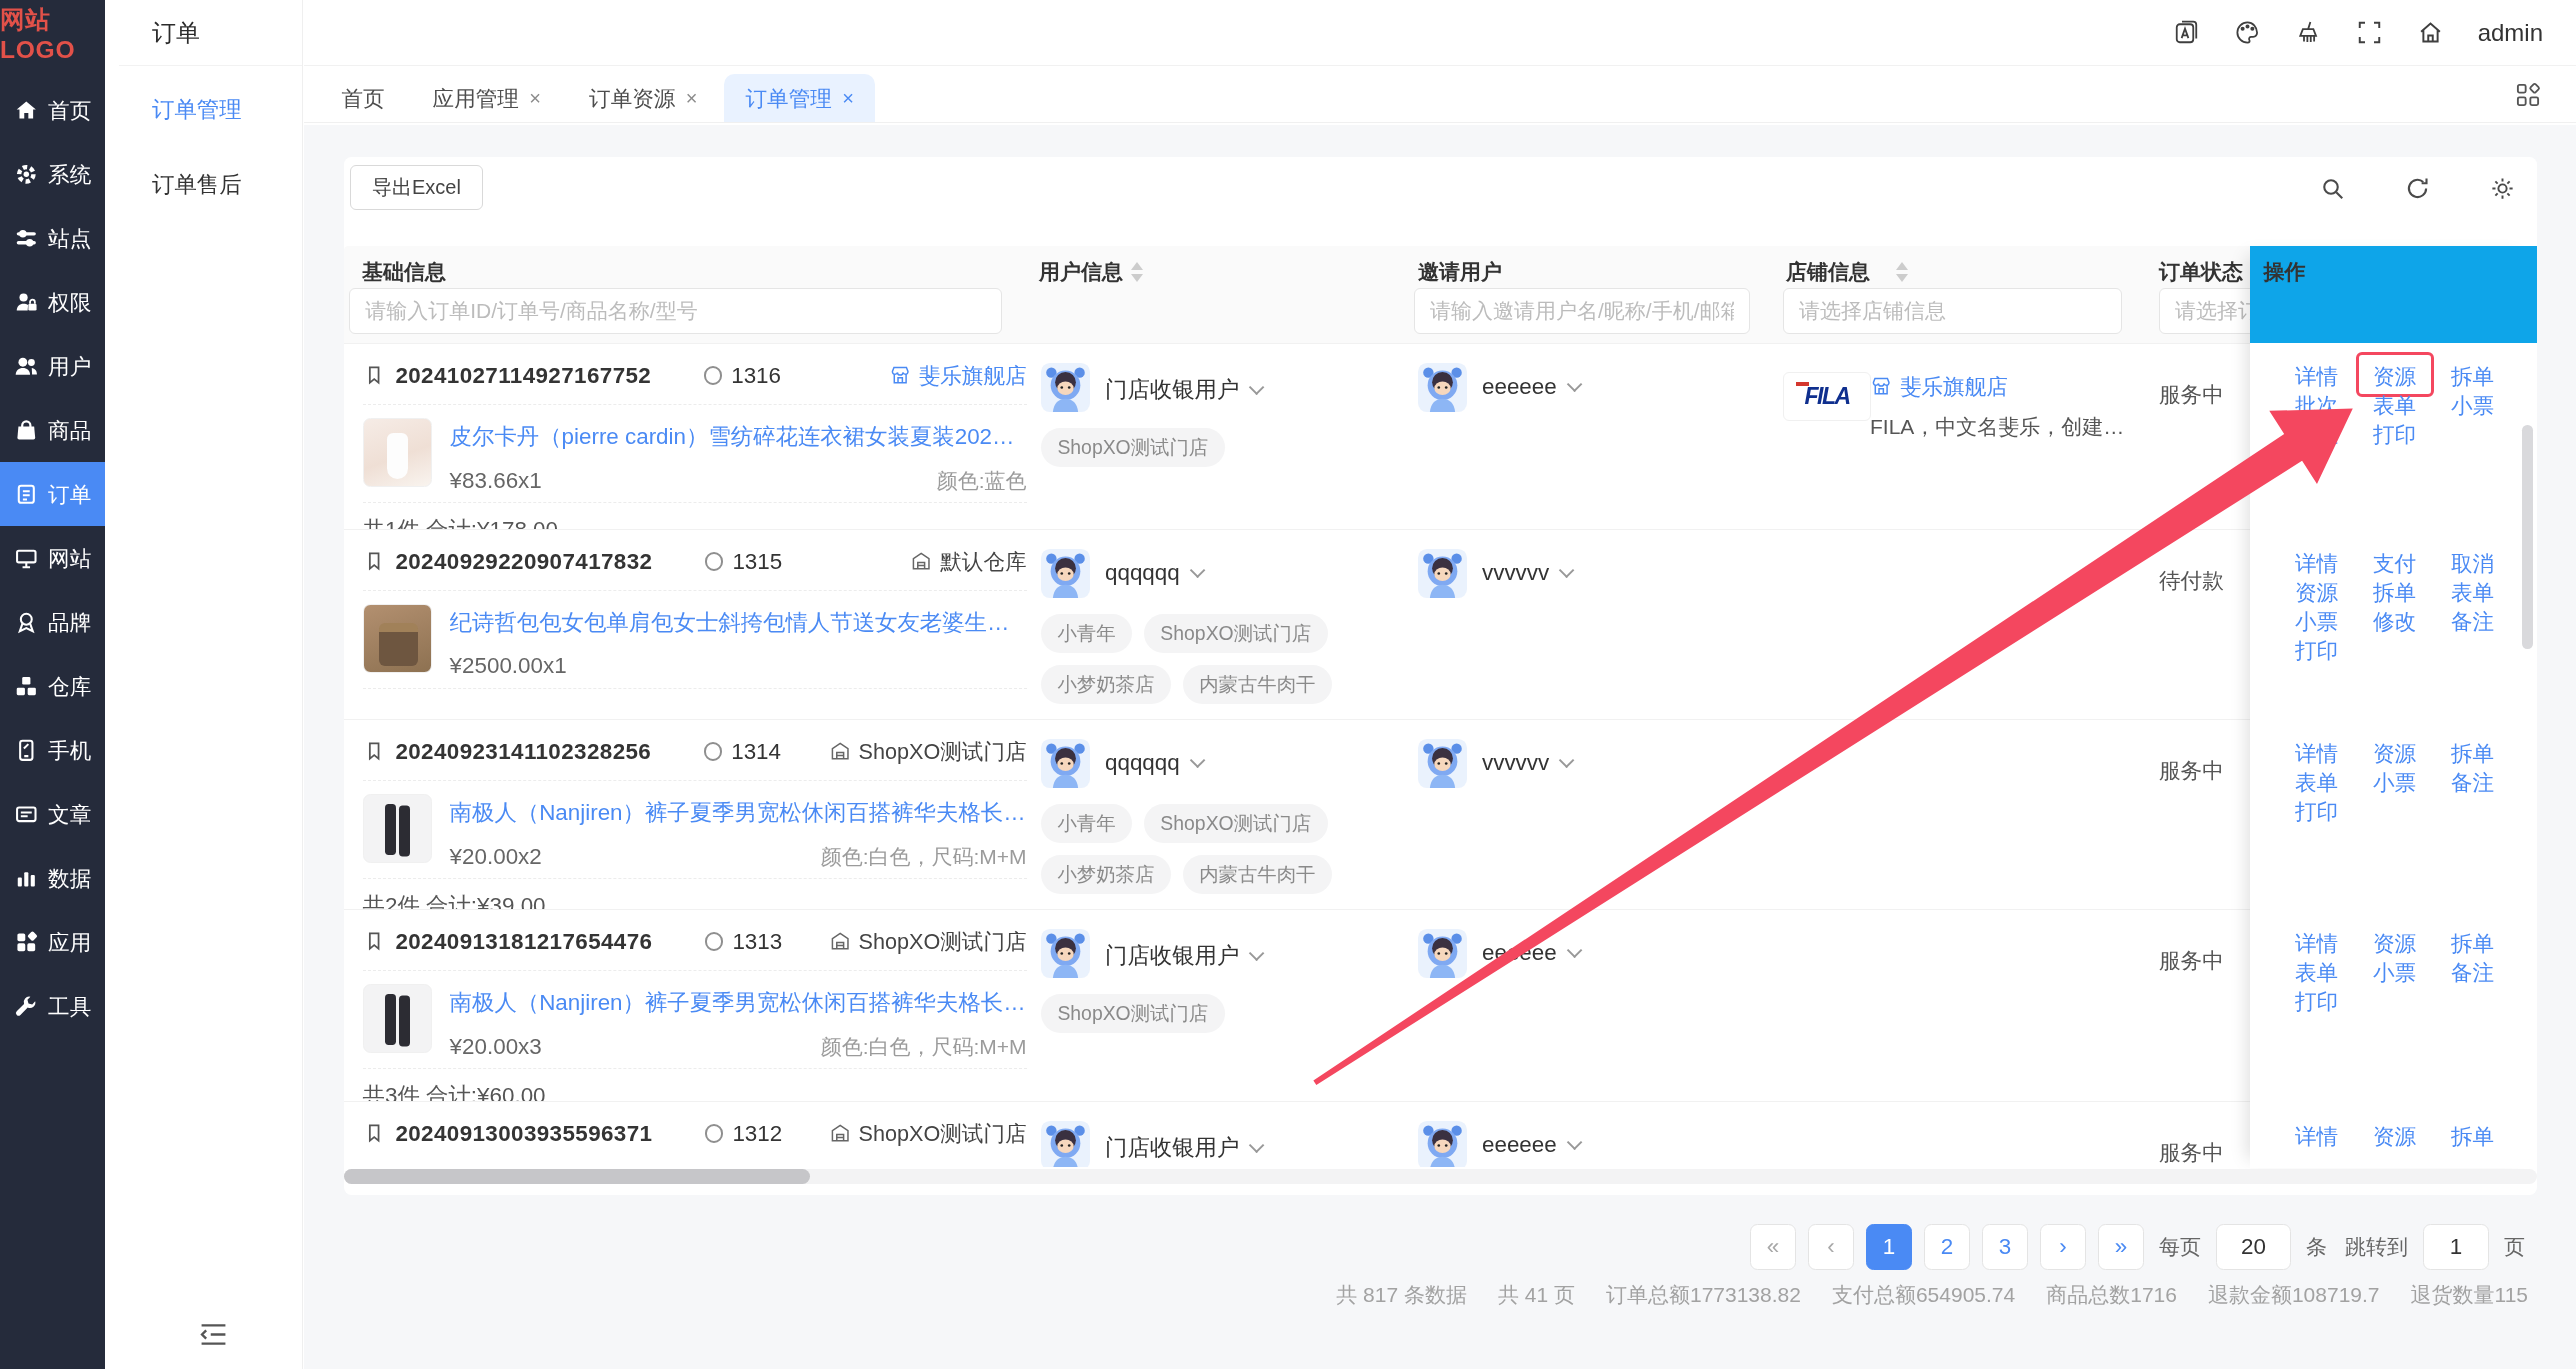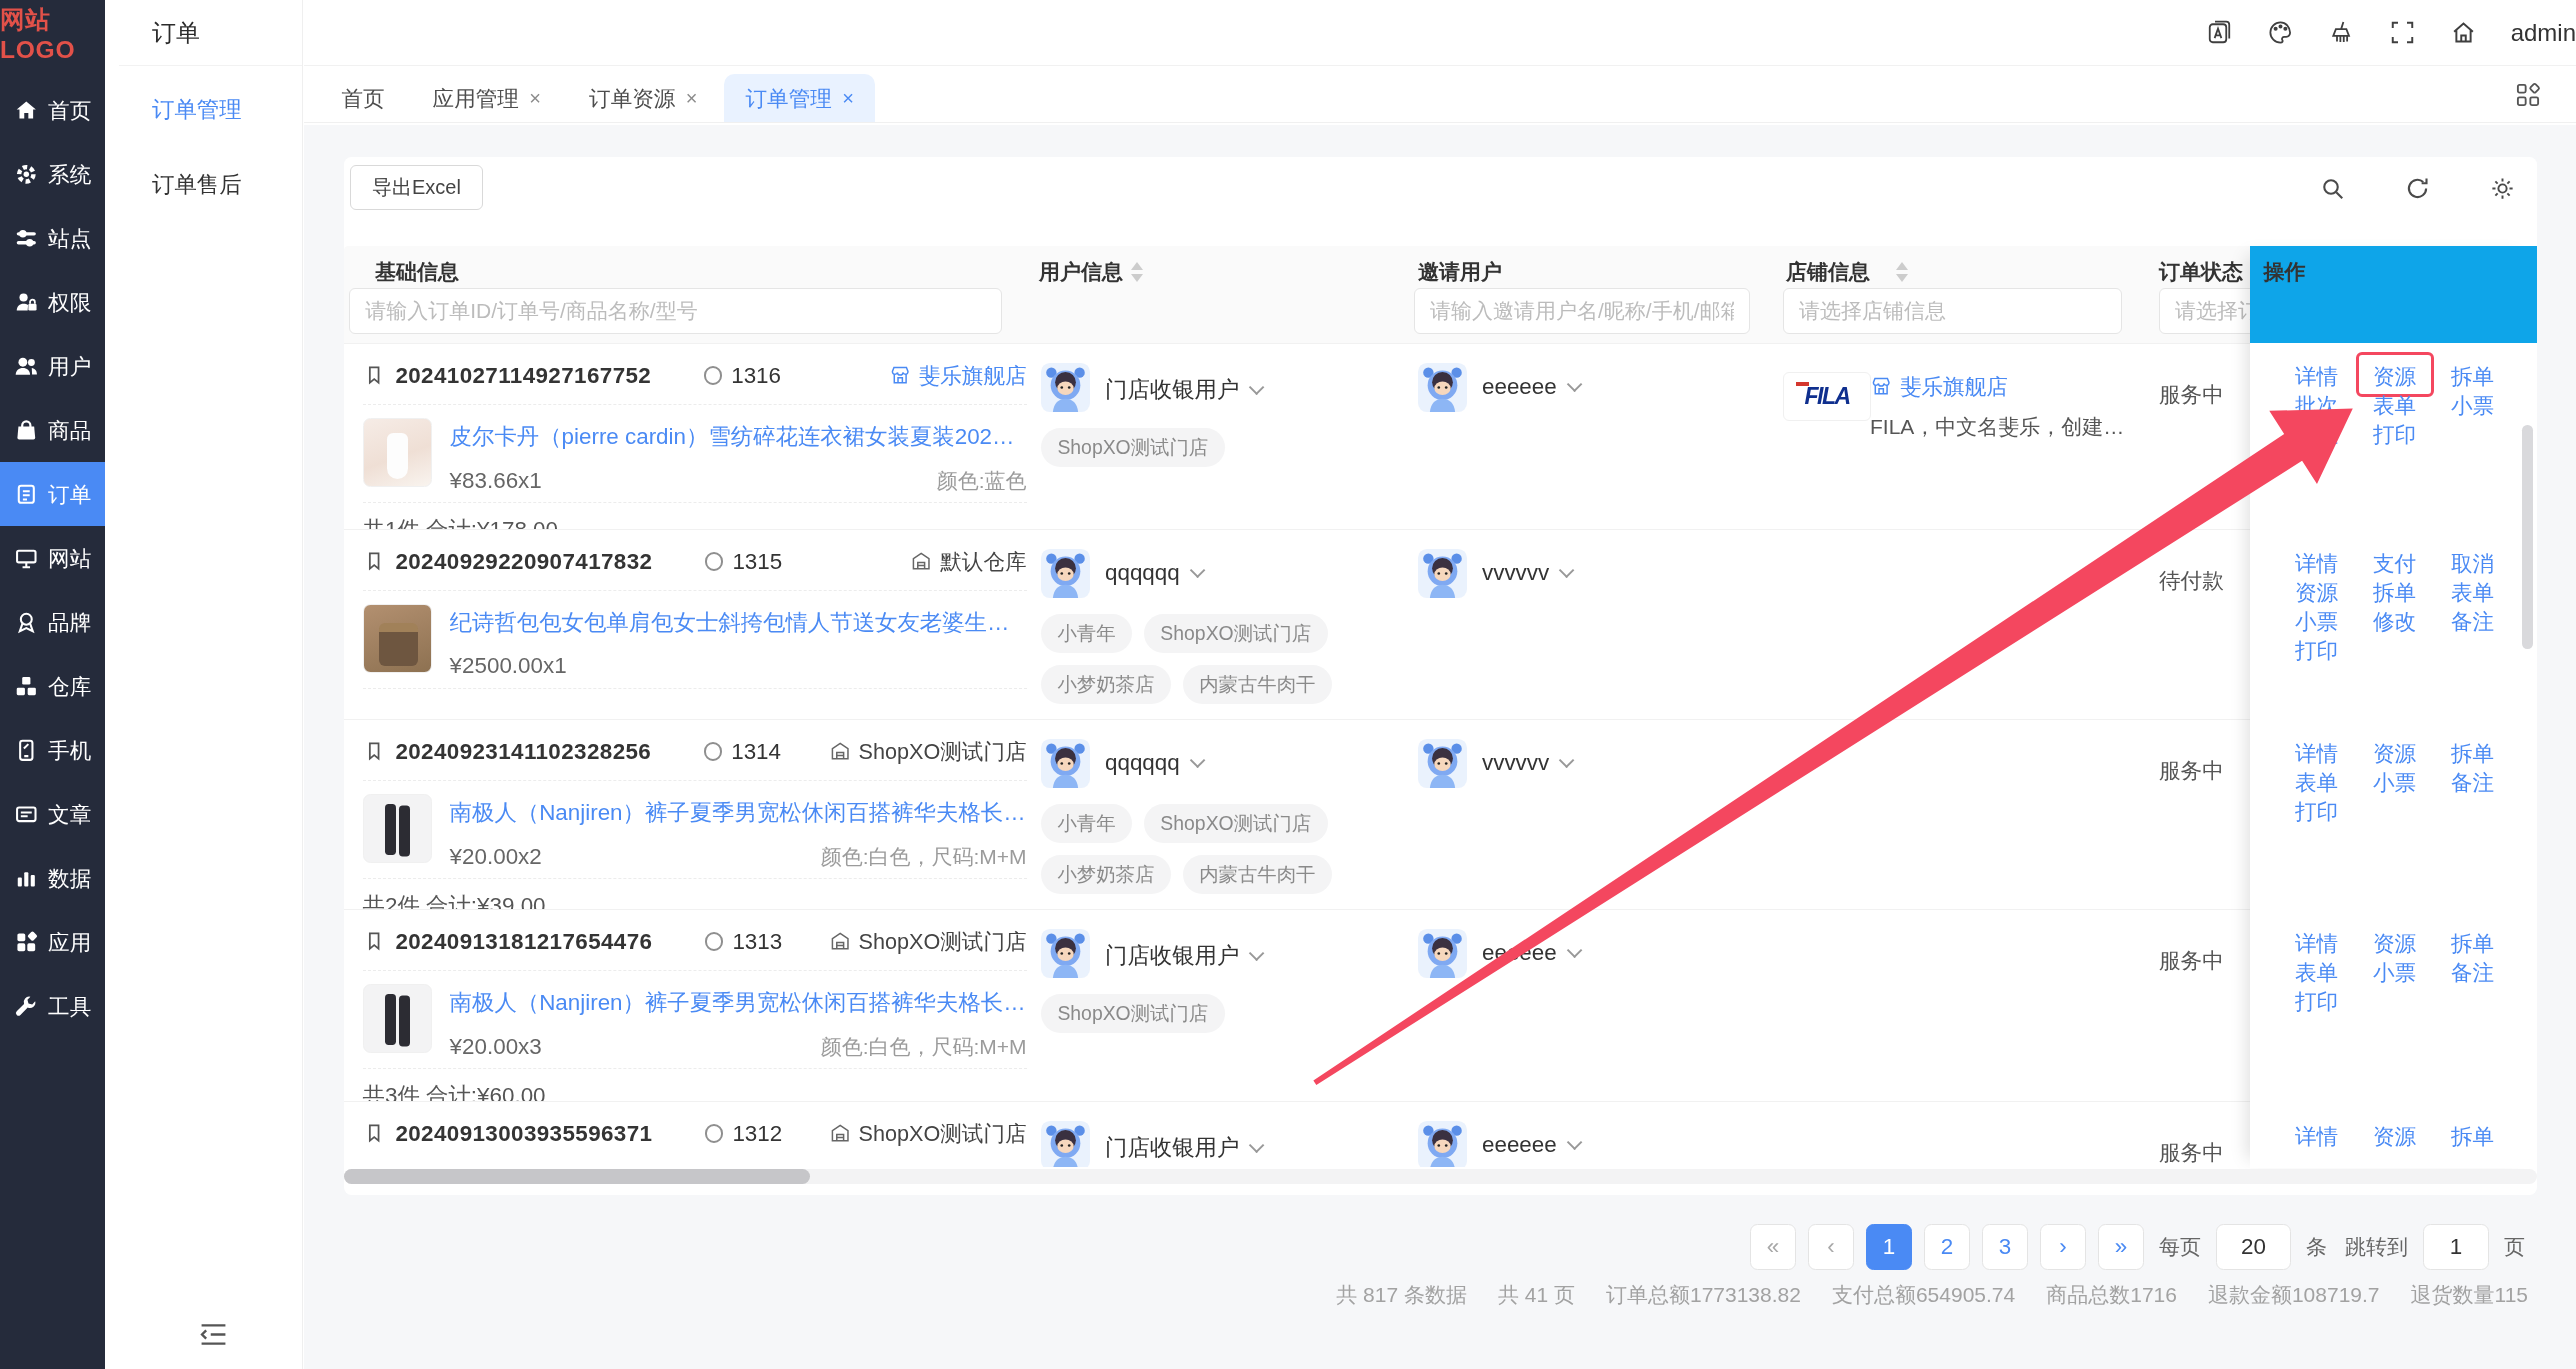--- a/index.html
+++ b/index.html
@@ -20,21 +20,21 @@
   
   .submenu{position:absolute;left:119px;top:0;width:184px;height:100%;background:#fff;border-right:0.7px solid #efefef;z-index:4}
   .submenu-title{height:66px;display:flex;align-items:center;padding-left:33px;font-size:24px;color:#2b2b2b;border-bottom:0.7px solid #f2f2f2}
   .submenu-item{margin-top:12px;height:63px;display:flex;align-items:center;padding-left:33px;font-size:22.4px;color:#333;cursor:pointer}
   .submenu-item.active{color:var(--accent)}
   .collapse{position:absolute;left:78px;bottom:18px;width:33px;height:33px;color:#555;cursor:pointer}
   .collapse svg{width:100%;height:100%}
 
   
   .header{position:absolute;left:304px;top:0;right:0;height:66px;background:#fff;border-bottom:0.7px solid #f1f1f1;
-          display:flex;align-items:center;justify-content:flex-end;gap:34px;z-index:3}
+          display:flex;align-items:center;justify-content:flex-end;gap:34px;padding-right:33px;z-index:3}
   .hicon{display:inline-flex;width:27px;height:27px;color:#3f3f3f;cursor:pointer}
   .hicon svg{width:100%;height:100%}
   .username{font-size:24px;color:#333;cursor:pointer}
 
   
   .tabbar{position:absolute;left:304px;top:66px;right:0;height:57px;background:#fff;border-bottom:0.7px solid #f0f0f0;
           display:flex;align-items:flex-end;padding-left:16.4px;z-index:3}
   .tab{height:48px;display:flex;align-items:center;gap:10.4px;padding:0 21px;font-size:21.6px;color:#4d4d4d;cursor:pointer;border-radius:10.4px 10.4px 0 0;margin-right:6px}
   .tab.active{background:#e9f2ff;color:var(--accent)}
   .tab .x{font-size:20px;color:#8b8b8b}
@@ -379,21 +379,21 @@
         </span>
         <span class="hicon">
           <svg viewBox="0 0 36 36" fill="none" stroke="currentColor" stroke-width="2.6">
             <circle cx="18" cy="18" r="5.5"></circle>
             <path d="M18 4.5v4.2M18 27.3v4.2M4.5 18h4.2M27.3 18h4.2M8.5 8.5l3 3M24.5 24.5l3 3M27.5 8.5l-3 3M11.5 24.5l-3 3"></path>
           </svg>
         </span>
       </div>
     <div class="twrap">
       <div class="thead">
-          <div class="th" style="left: 31px;">
+          <div class="th" style="left: 18px;">
             <span>基础信息</span>
           </div>
           <div class="th" style="left: 695px;">
             <span>用户信息</span>
             <span class="sort">
               <i class="up"></i>
               <i class="dn"></i>
             </span>
           </div>
           <div class="th" style="left: 1074px;">

